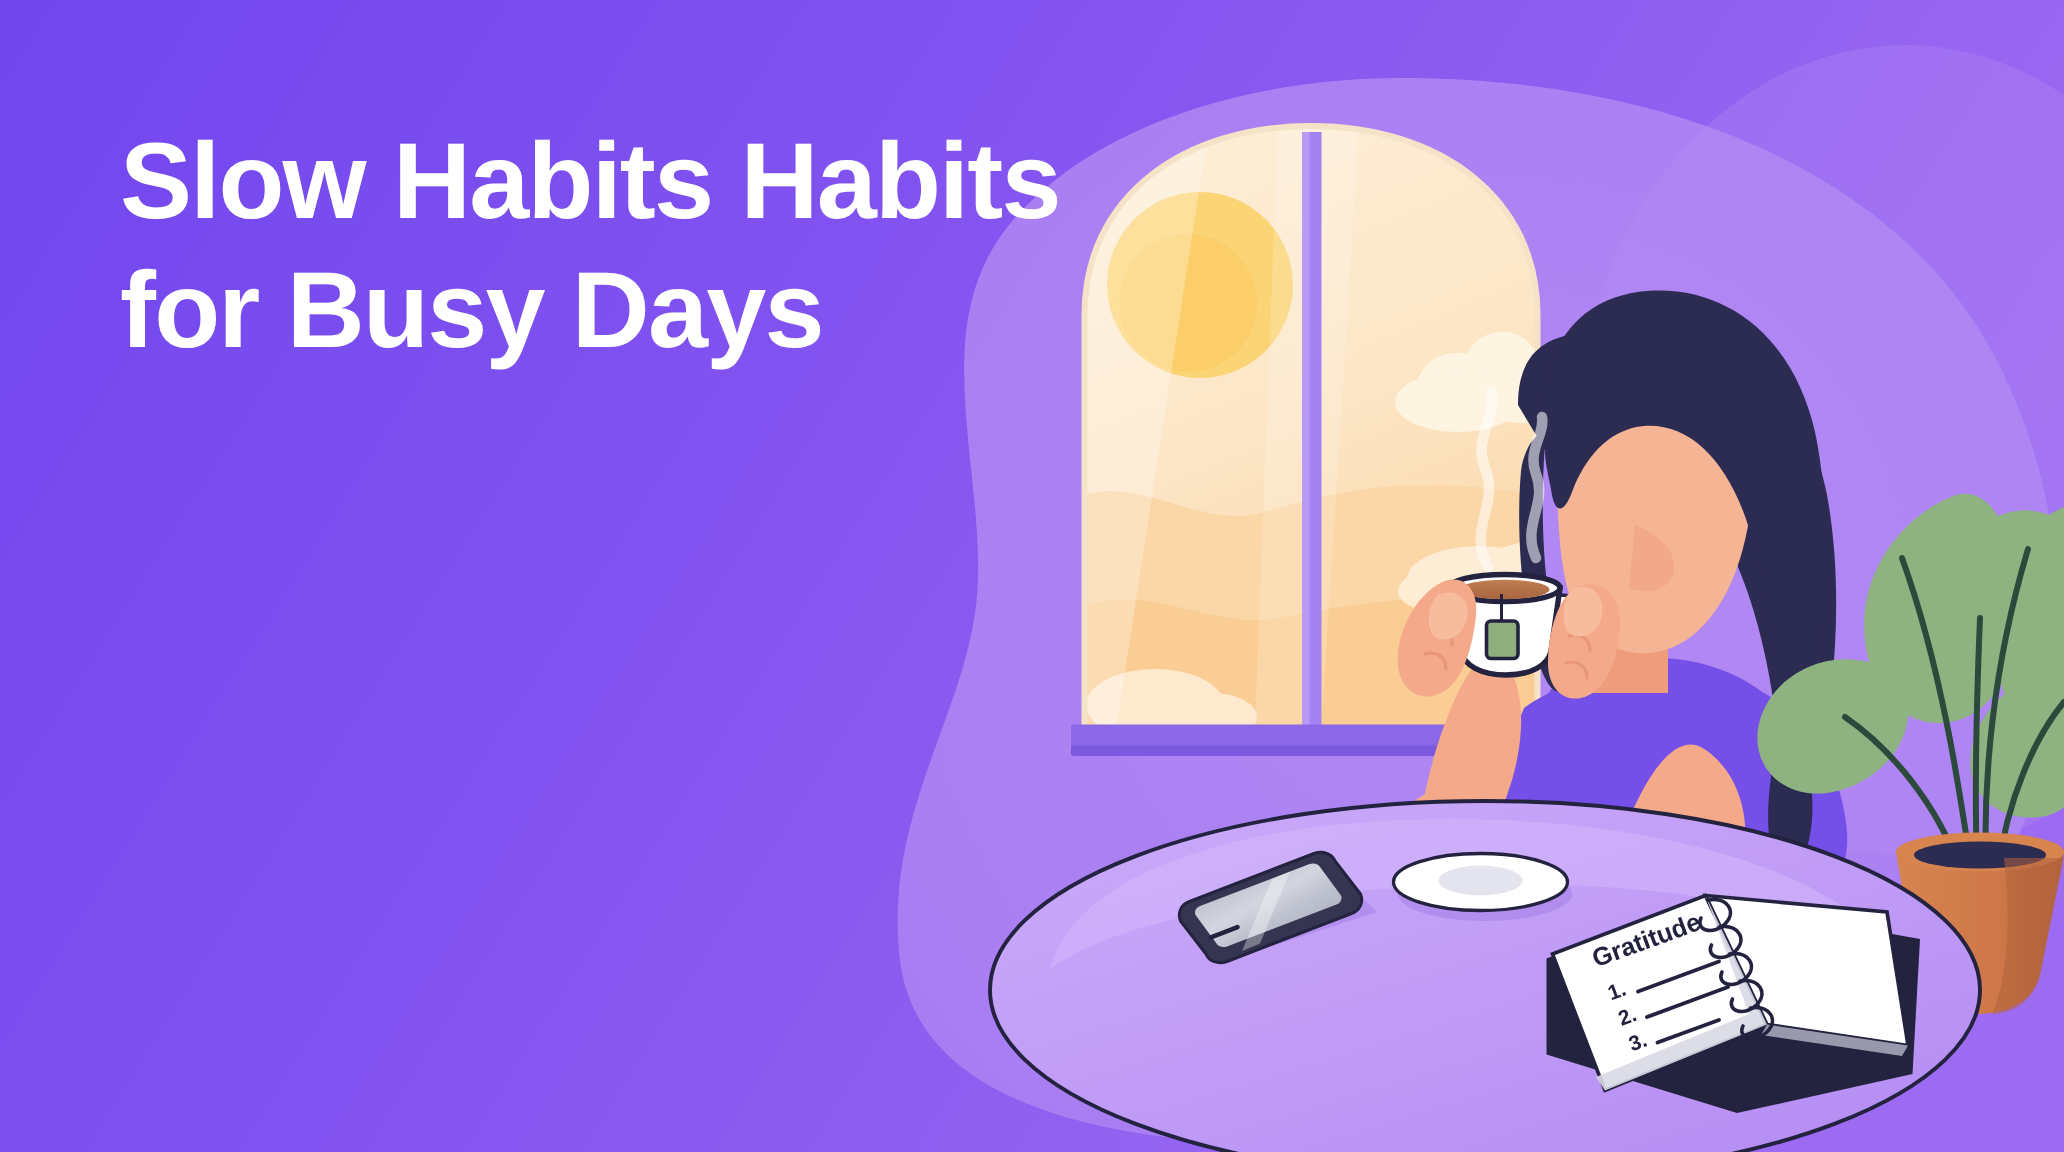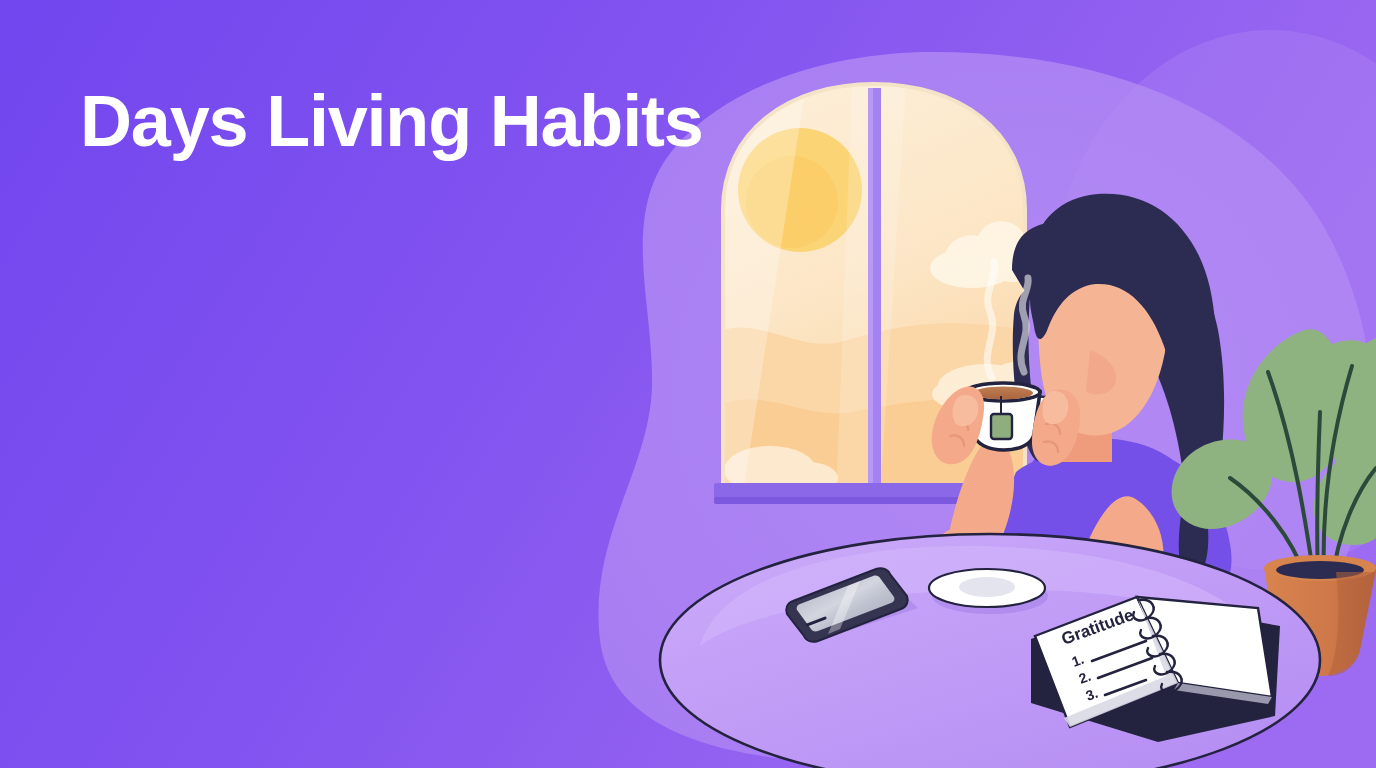--- a/index.html
+++ b/index.html
@@ -354,16 +354,17 @@
       <text x="1081" y="684" fill="#23223F" font-family="Liberation Sans, sans-serif" font-size="14" font-weight="bold" transform="rotate(-20 1081 684)">2.</text>
       <line x1="1098" y1="678" x2="1152" y2="658" stroke="#23223F" stroke-width="2.6" stroke-linecap="round"></line>
 
       <text x="1088" y="701" fill="#23223F" font-family="Liberation Sans, sans-serif" font-size="14" font-weight="bold" transform="rotate(-20 1088 701)">3.</text>
       <line x1="1105" y1="695" x2="1146" y2="680" stroke="#23223F" stroke-width="2.6" stroke-linecap="round"></line>
     </g>
 
   </svg>
 
   <h1 id="headline">
-    <span class="line">Days Living Habits</span>
+    <span class="line">Slow Habits Habits</span>
+    <span class="line">for Busy Days</span>
   </h1>
 
 </div>
 
 </body></html>

